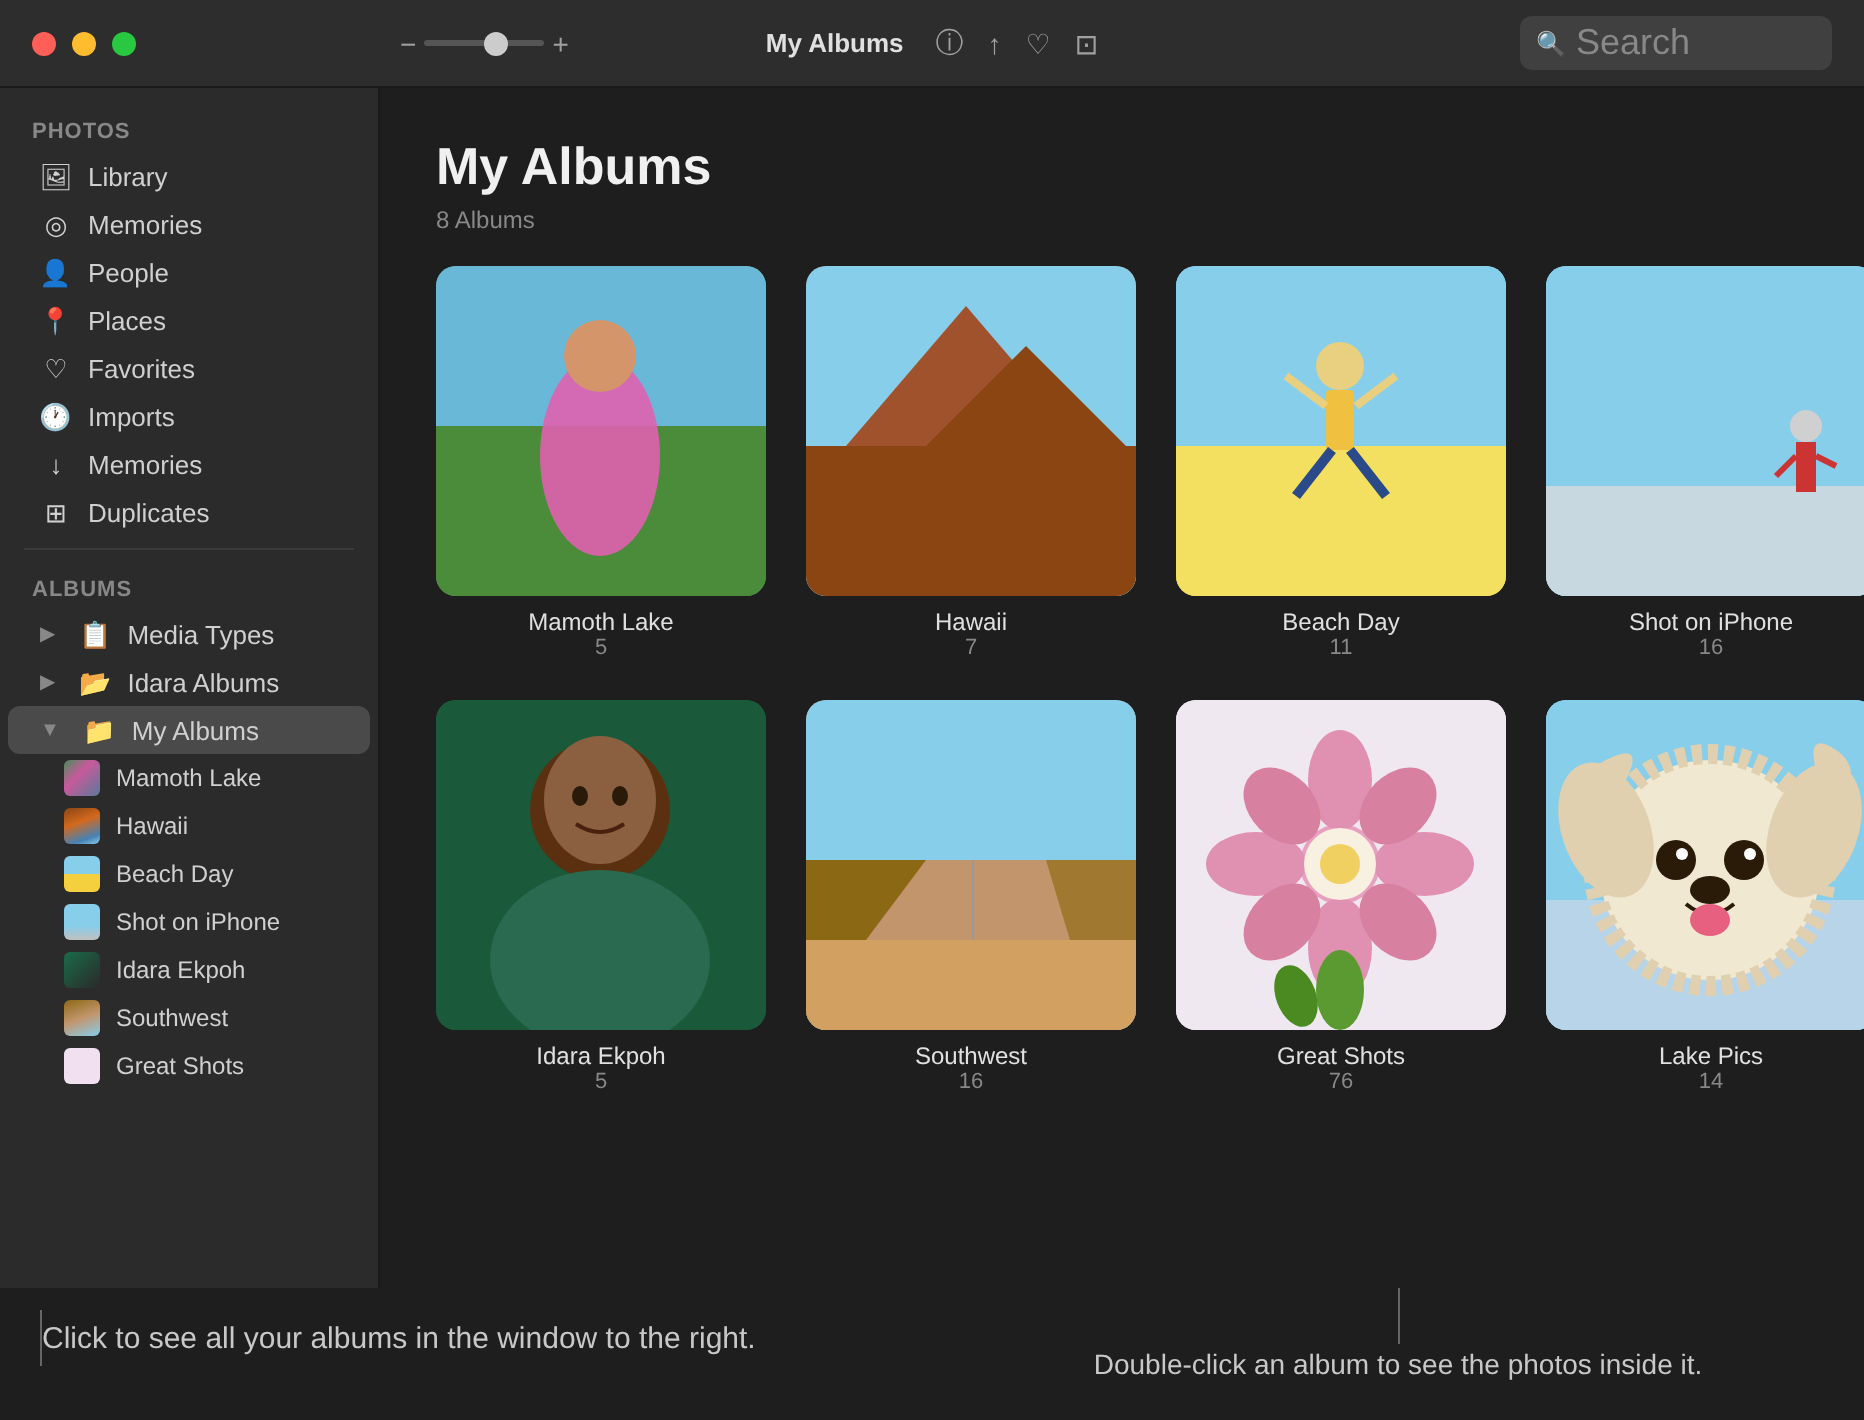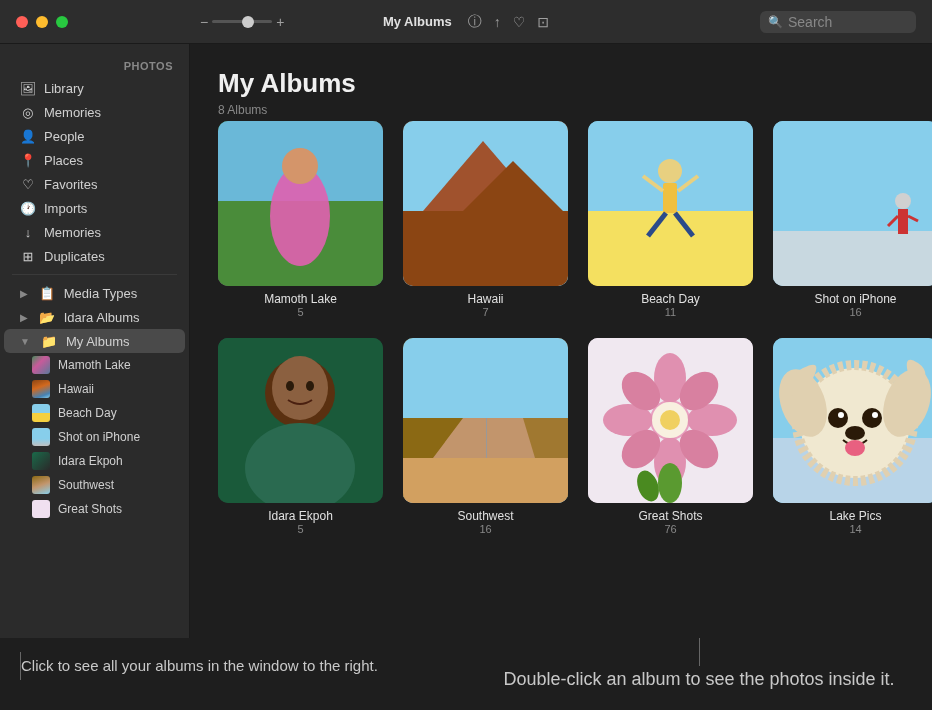--- a/index.html
+++ b/index.html
@@ -99,21 +99,21 @@
       border-radius: 6px;
       padding: 3px 8px;
       gap: 5px;
       min-width: 150px;
     }
     .search-bar input {
       background: transparent;
       border: none;
       outline: none;
       color: #ccc;
-      font-size: 14px;
+      font-size: 18px;
       width: 120px;
     }
     .search-bar input::placeholder { color: #888; }
 
     
     .main-layout {
       display: flex;
       flex: 1;
       overflow: hidden;
     }
@@ -130,21 +130,20 @@
     .sidebar::-webkit-scrollbar { width: 6px; }
     .sidebar::-webkit-scrollbar-thumb { background: #555; border-radius: 3px; }
 
     .sidebar-section-label {
       color: #888;
       font-size: 11px;
       font-weight: 600;
       padding: 8px 16px 4px;
       text-transform: uppercase;
       letter-spacing: 0.5px;
-      text-align: right;
     }
 
     .sidebar-item {
       display: flex;
       align-items: center;
       gap: 8px;
       padding: 4px 16px;
       cursor: pointer;
       color: #d0d0d0;
       font-size: 13px;
@@ -194,21 +193,21 @@
 
     .content-title {
       color: #f0f0f0;
       font-size: 26px;
       font-weight: 700;
       margin-bottom: 4px;
     }
     .content-subtitle {
       color: #888;
       font-size: 12px;
-      margin-bottom: 4px;
+      margin-bottom: 16px;
     }
 
     .albums-grid {
       display: grid;
       grid-template-columns: repeat(4, 1fr);
       gap: 20px;
     }
 
     .album-item {
       display: flex;
@@ -326,20 +325,21 @@
       <div class="sidebar-item-icon">↓</div>
       <span>Memories</span>
     </div>
     <div class="sidebar-item">
       <div class="sidebar-item-icon">⊞</div>
       <span>Duplicates</span>
     </div>
 
     <div class="sidebar-divider"></div>
 
+    <div class="sidebar-section-label">Albums</div>
 
     <div class="sidebar-item">
       <span class="expand-arrow">▶</span>
       <div class="sidebar-item-icon">📋</div>
       <span>Media Types</span>
     </div>
 
     <div class="sidebar-item">
       <span class="expand-arrow">▶</span>
       <div class="sidebar-item-icon">📂</div>
@@ -553,17 +553,17 @@
 <div style="display:flex; background:#1e1e1e; padding: 0 20px 16px; flex-shrink:0;">
   <div style="flex:1; display:flex; align-items:center; margin-top:0;">
     <div style="width:1px;height:28px;background:#666;"></div>
     <p style="color:#c8c8c8;font-size:15px;line-height:1.55;text-align:center;font-family:-apple-system,sans-serif;">Click to see all
 your albums in the
 window to the right.</p>
   </div>
   <div style="width:40px;"></div>
   <div style="flex:1; display:flex; flex-direction:column; align-items:center;">
     <div style="width:1px;height:28px;background:#666;"></div>
-    <p style="color:#c8c8c8;font-size:18px;line-height:1.55;text-align:center;font-family:-apple-system,sans-serif;">Double-click an
+    <p style="color:#c8c8c8;font-size:14px;line-height:1.55;text-align:center;font-family:-apple-system,sans-serif;">Double-click an
 album to see the
 photos inside it.</p>
   </div>
 </div>
 
 </body></html>

